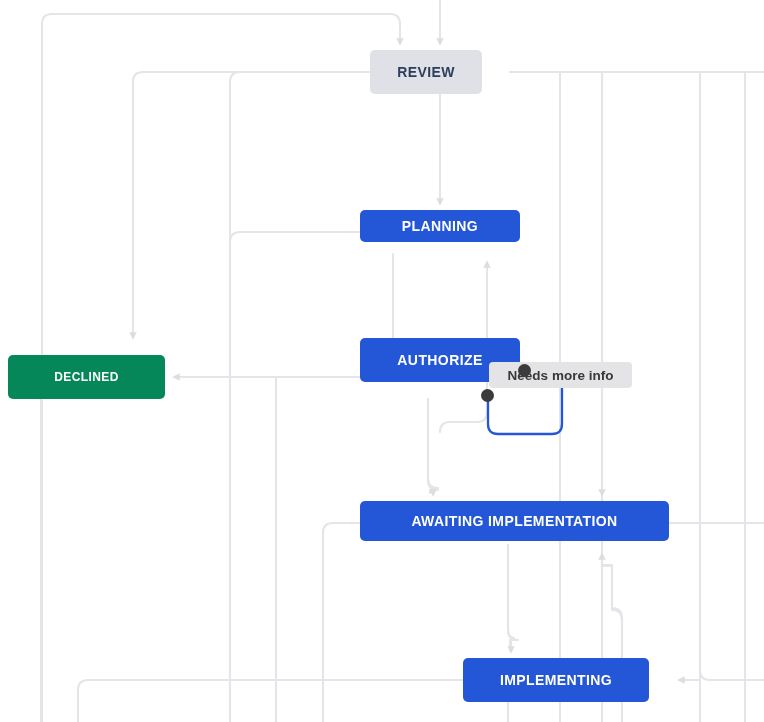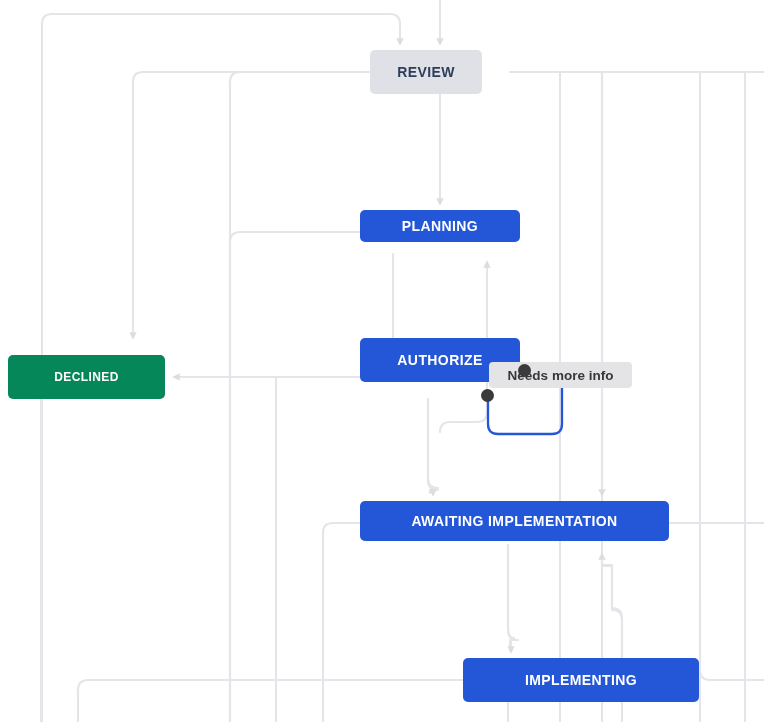--- a/index.html
+++ b/index.html
@@ -161,21 +161,21 @@
   </div>
 
   <div class="node status-blue" style="left:360px; top:338px; width:160px; height:44px;">
     <span class="node-label">AUTHORIZE</span>
   </div>
 
   <div class="node status-blue" style="left:360px; top:501px; width:309px; height:40px;">
     <span class="node-label">AWAITING IMPLEMENTATION</span>
   </div>
 
-  <div class="node status-blue" style="left:463px; top:658px; width:236px; height:44px;">
+  <div class="node status-blue" style="left:463px; top:658px; width:186px; height:44px;">
     <span class="node-label">IMPLEMENTING</span>
   </div>
 
   <div class="edge-label" style="left:489px; top:362px; width:143px; height:26px;">
     <span>Needs more info</span>
   </div>
 
   <div class="handle" style="left:518px; top:364px;"></div>
   <div class="handle" style="left:481px; top:389px;"></div>
 

